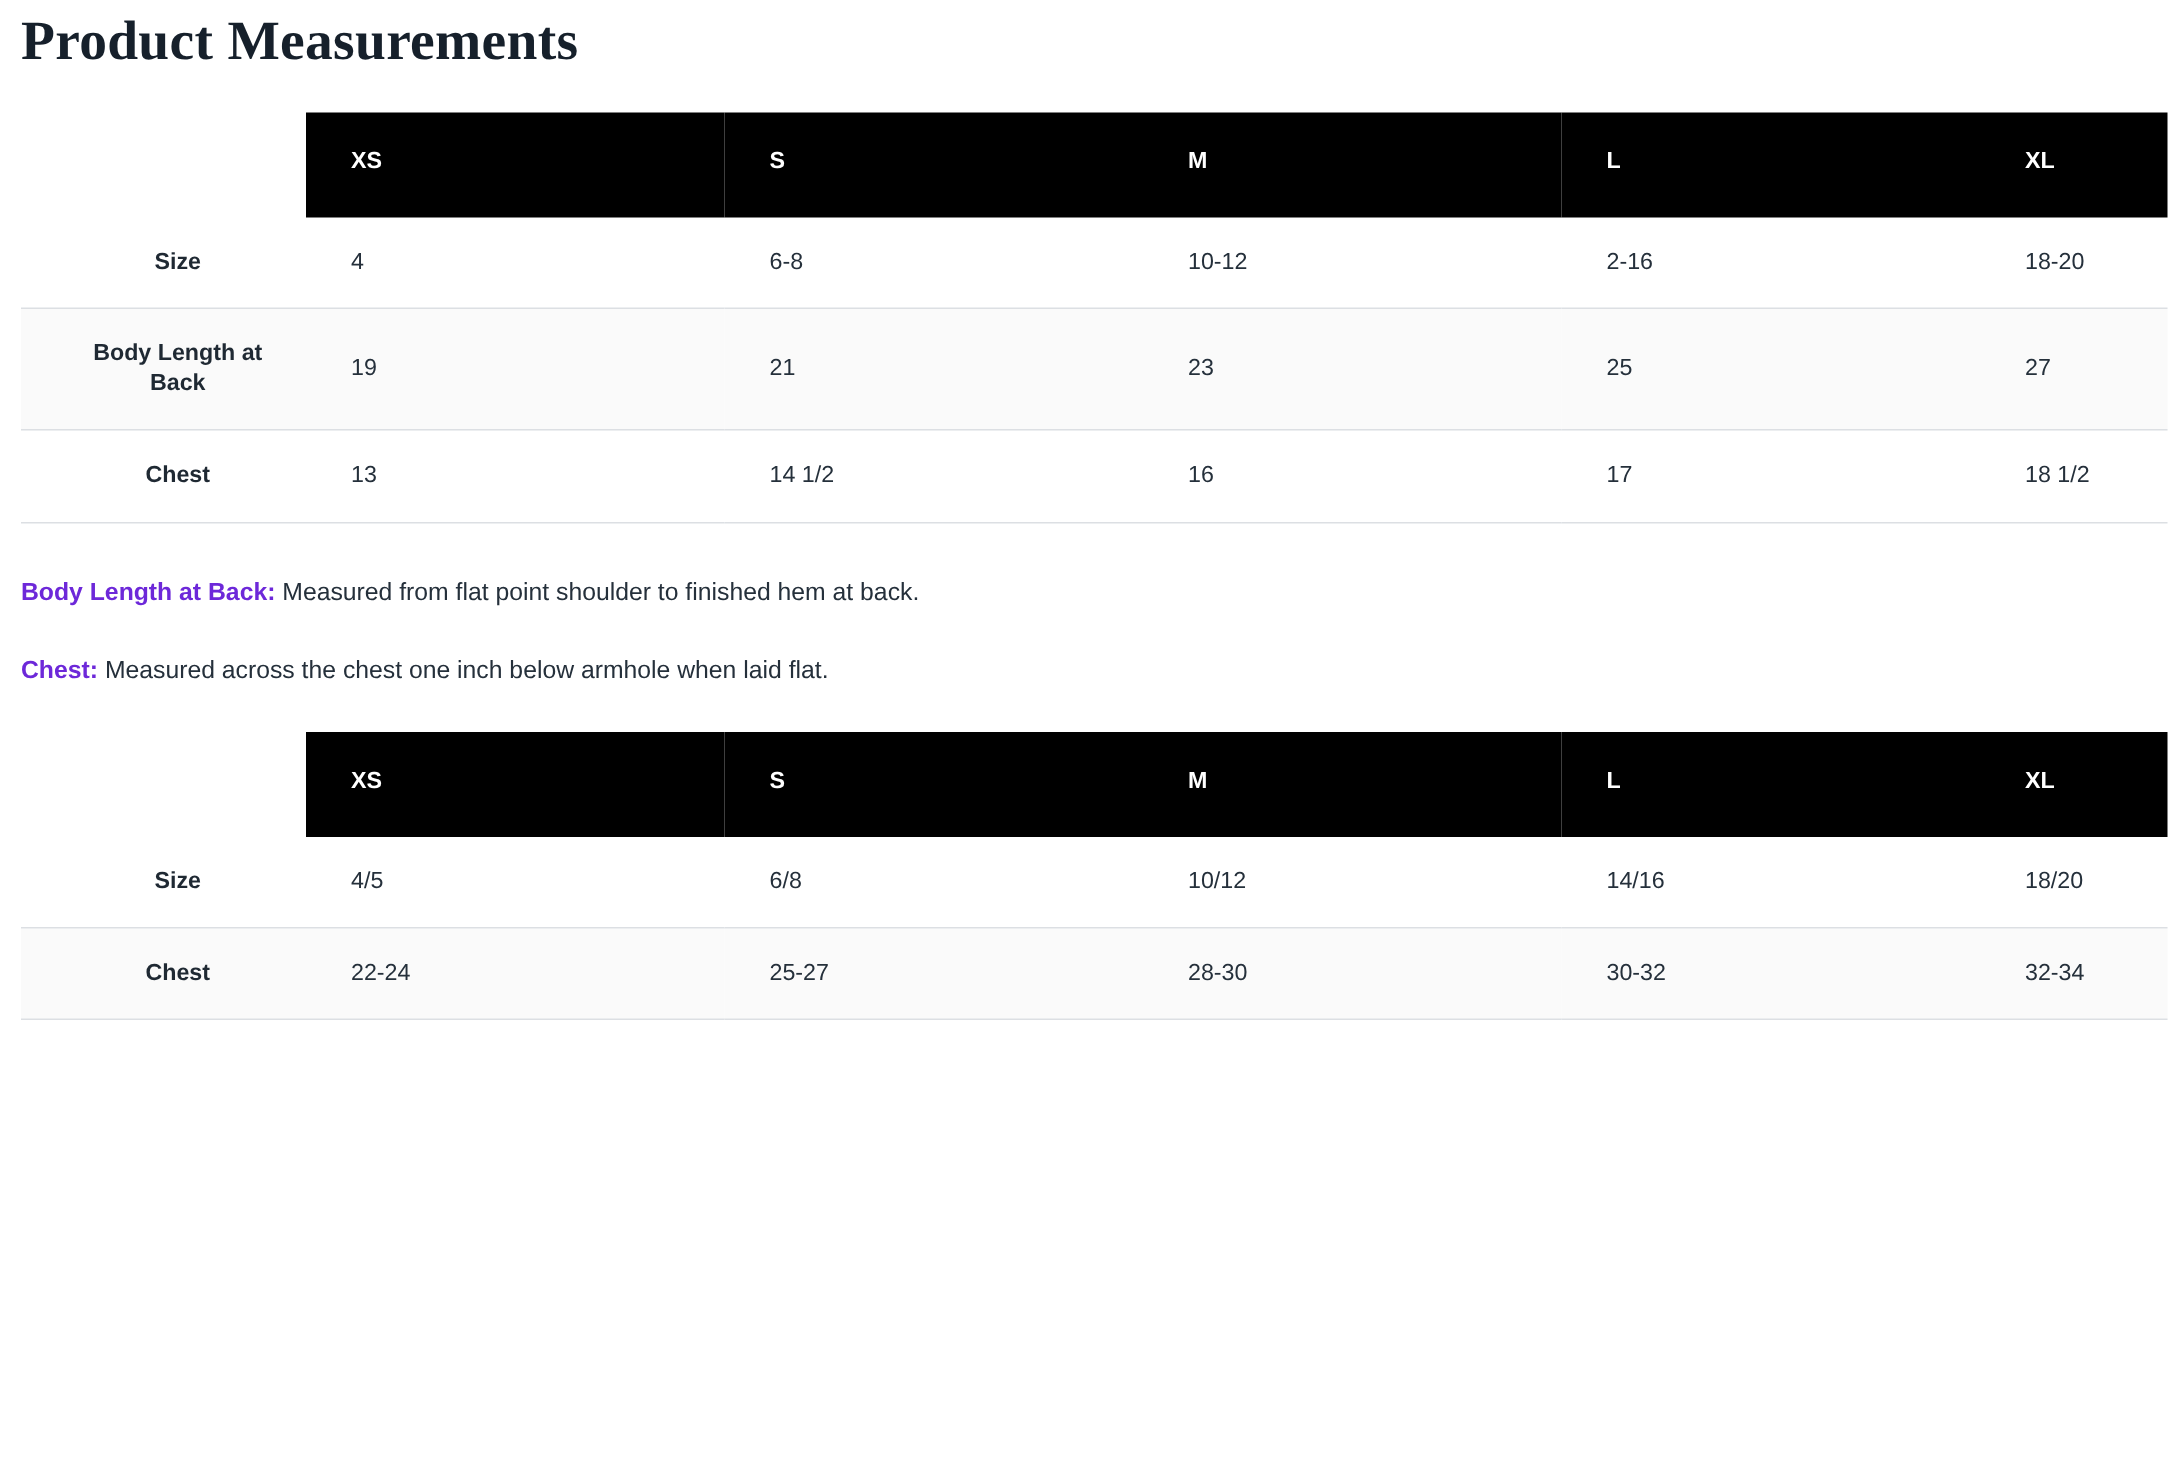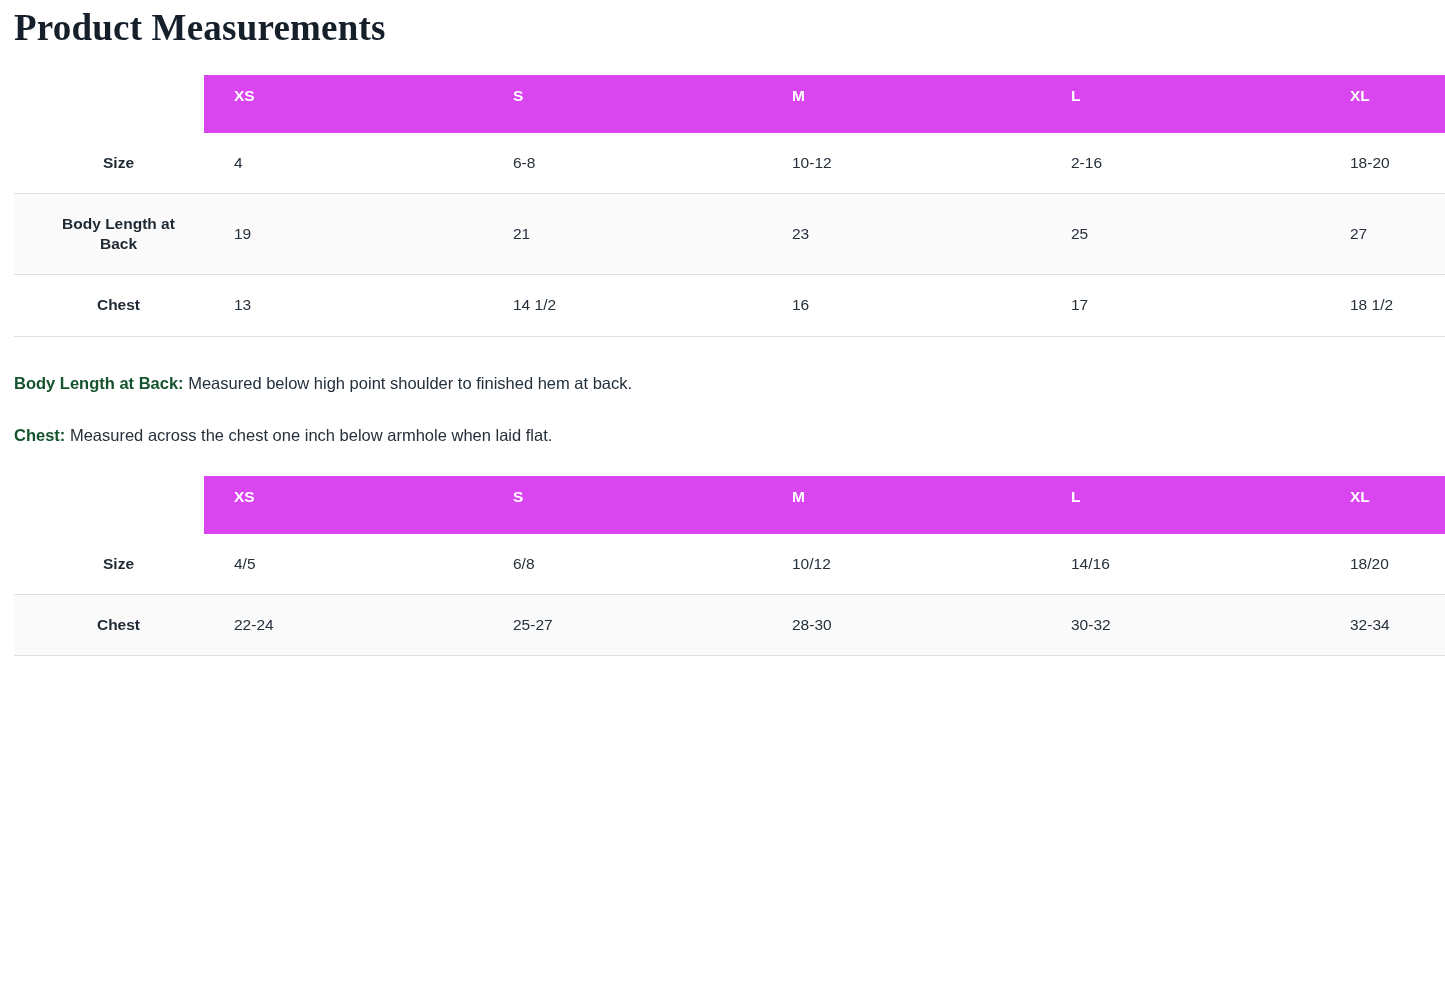--- a/index.html
+++ b/index.html
@@ -43,26 +43,26 @@
   table.size-table {
     border-collapse: collapse;
     width: 1445px;
     table-layout: fixed;
     margin-left: 0;
   }
   table.size-table col.c-label { width: 190px; }
   table.size-table col.c-data  { width: 279px; }
 
   table.size-table thead th {
-    background: #d946ef;
+    background: #000000;
     color: #ffffff;
     font-size: 15.5px;
     font-weight: 700;
     text-align: left;
-    padding: 12px 0 28px 30px;
+    padding: 24px 0 28px 30px;
     height: 32px;
     vertical-align: middle;
     box-sizing: border-box;
   }
   table.size-table thead th.head-blank {
     background: #ffffff;
     padding: 0;
   }
   table.size-table tbody th {
     text-align: center;
@@ -98,21 +98,21 @@
     padding: 34px 14px 0 14px;
   }
   .note {
     font-size: 16.5px;
     line-height: 1.5;
     color: #25303b;
     margin: 0 0 28px 0;
   }
   .note b {
     font-weight: 700;
-    color: #14532d;
+    color: #6d28d9;
   }
   .sc-wrap .table-wrap { margin-top: 26px; }
 </style>
 </head>
 <body>
 
 <div class="page">
 
   <h1 class="section-title title-measurements">Product Measurements</h1>
 
@@ -160,21 +160,21 @@
           <td>16</td>
           <td>17</td>
           <td>18 1/2</td>
         </tr>
       </tbody>
     </table>
   </div>
 
   <div class="notes">
     <p class="note">
-      <b>Body Length at Back:</b><span> Measured below high point shoulder to finished hem at back.</span>
+      <b>Body Length at Back:</b><span> Measured from flat point shoulder to finished hem at back.</span>
     </p>
     <p class="note">
       <b>Chest:</b><span> Measured across the chest one inch below armhole when laid flat.</span>
     </p>
   </div>
 
   <div class="sc-wrap">
 
     <div class="table-wrap">
       <table class="size-table t2">

